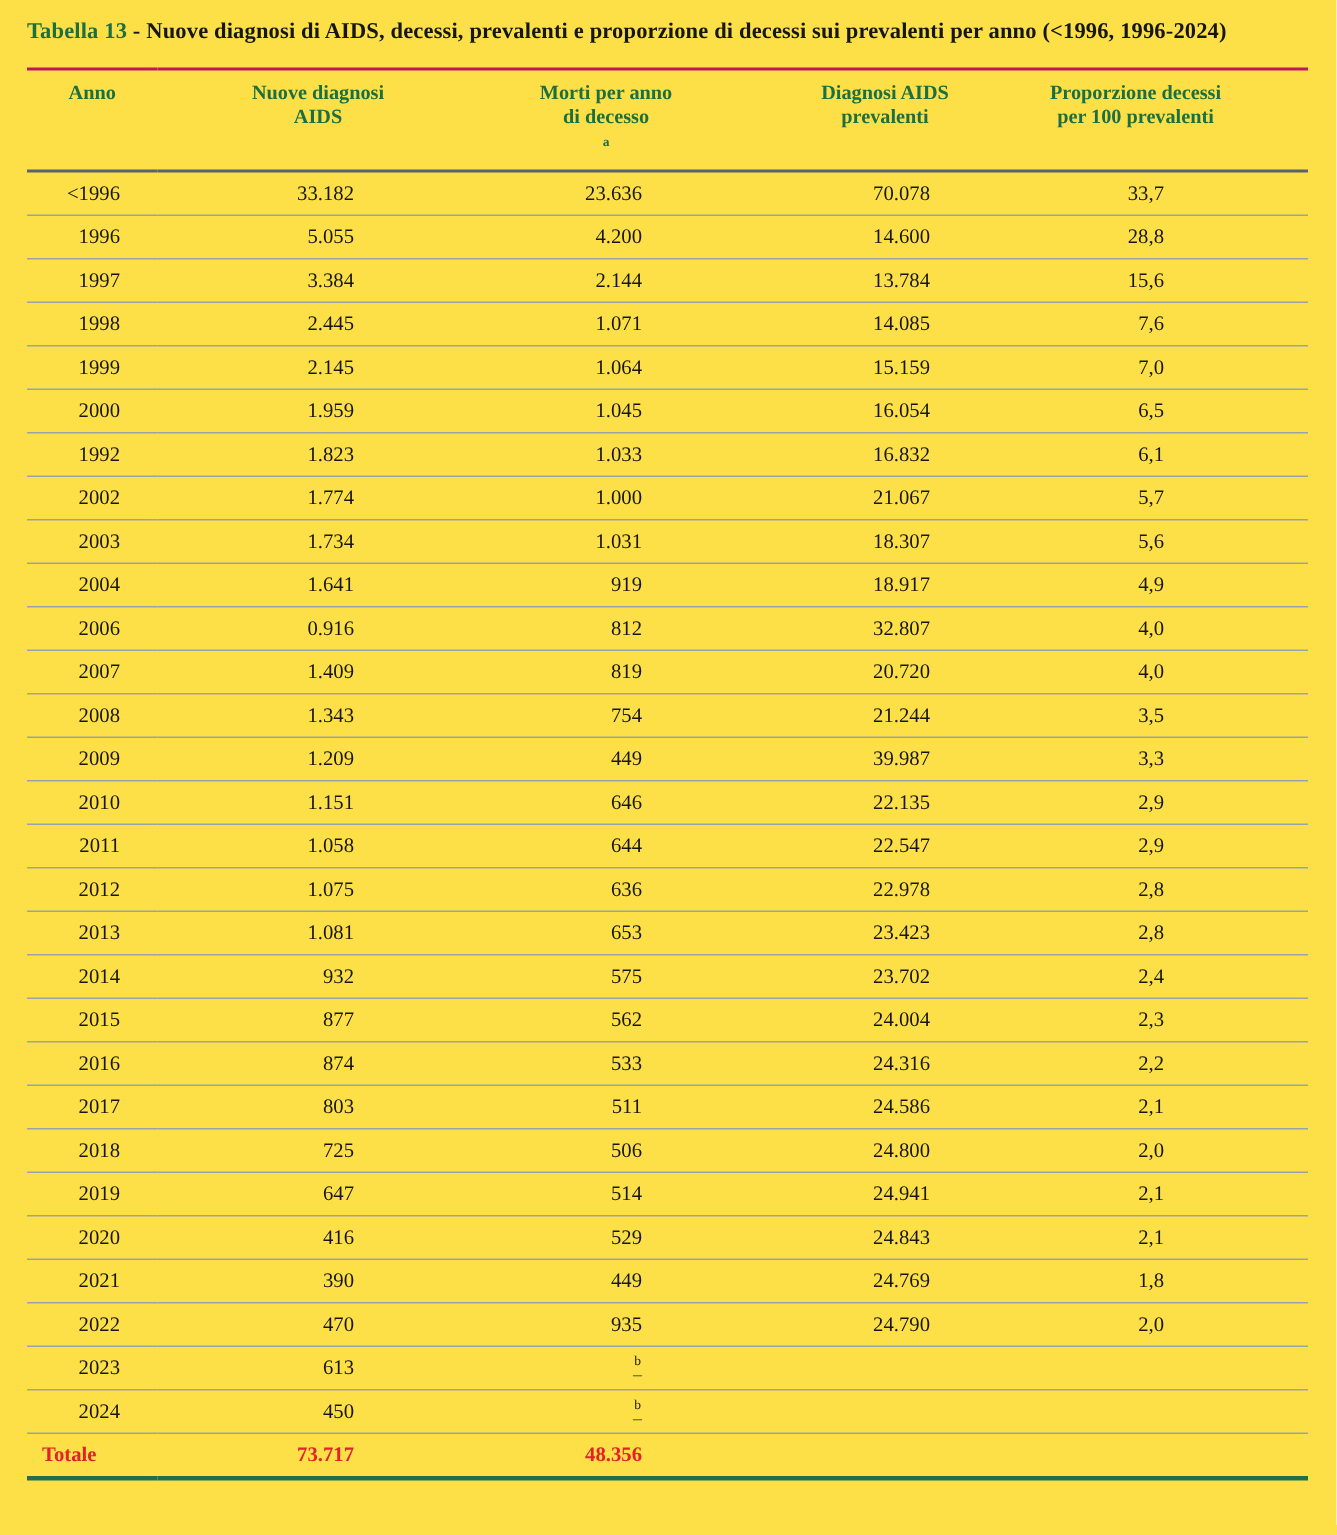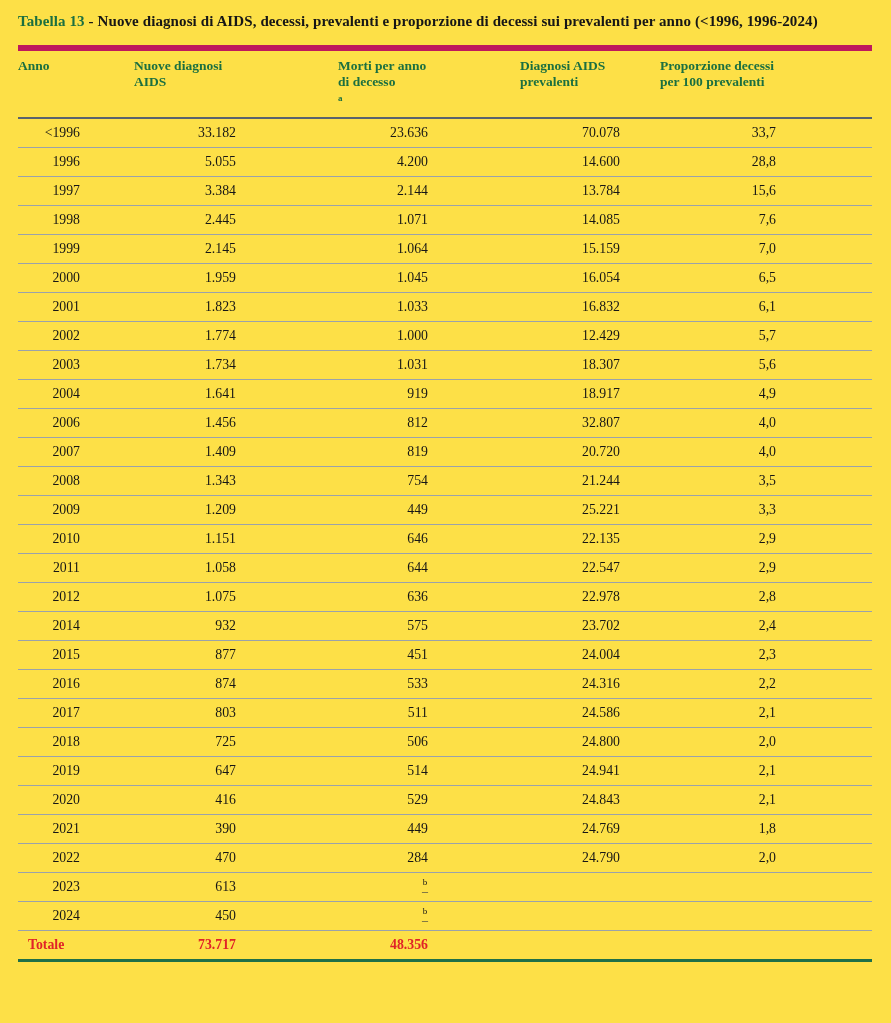--- a/index.html
+++ b/index.html
@@ -24,26 +24,26 @@
     width:854px;
     border-collapse:collapse;
     table-layout:fixed;
   }
   col.c1{width:87px;}
   col.c2{width:185px;}
   col.c3{width:180px;}
   col.c4{width:190px;}
   col.c5{width:212px;}
   thead th{
-    border-top:6px solid #be185d;
+    border-top:2px solid #be185d;
     border-bottom:2.5px solid #59636d;
     color:#1b6f40;
     font-size:13.5px;
     font-weight:700;
-    text-align:left;
+    text-align:center;
     vertical-align:top;
     padding:7px 0 6px 0;
     line-height:16px;
   }
   thead th span{display:block;}
   thead th:nth-child(2){padding-left:29px;}
   thead th:nth-child(3){padding-left:48px;}
   thead th:nth-child(4){padding-left:50px;}
   thead th:nth-child(5){padding-right:18px;}
   thead sup{font-size:9px;vertical-align:super;}
@@ -156,50 +156,50 @@
       <td>7,0</td>
     </tr>
         <tr>
       <td>2000</td>
       <td>1.959</td>
       <td>1.045</td>
       <td>16.054</td>
       <td>6,5</td>
     </tr>
         <tr>
-      <td>2001</td>
+      <td>1992</td>
       <td>1.823</td>
       <td>1.033</td>
       <td>16.832</td>
       <td>6,1</td>
     </tr>
         <tr>
       <td>2002</td>
       <td>1.774</td>
       <td>1.000</td>
-      <td>12.429</td>
+      <td>21.067</td>
       <td>5,7</td>
     </tr>
         <tr>
       <td>2003</td>
       <td>1.734</td>
       <td>1.031</td>
       <td>18.307</td>
       <td>5,6</td>
     </tr>
         <tr>
       <td>2004</td>
       <td>1.641</td>
       <td>919</td>
       <td>18.917</td>
       <td>4,9</td>
     </tr>
         <tr>
       <td>2006</td>
-      <td>1.456</td>
+      <td>0.916</td>
       <td>812</td>
       <td>32.807</td>
       <td>4,0</td>
     </tr>
         <tr>
       <td>2007</td>
       <td>1.409</td>
       <td>819</td>
       <td>20.720</td>
       <td>4,0</td>
@@ -208,21 +208,21 @@
       <td>2008</td>
       <td>1.343</td>
       <td>754</td>
       <td>21.244</td>
       <td>3,5</td>
     </tr>
         <tr>
       <td>2009</td>
       <td>1.209</td>
       <td>449</td>
-      <td>25.221</td>
+      <td>39.987</td>
       <td>3,3</td>
     </tr>
         <tr>
       <td>2010</td>
       <td>1.151</td>
       <td>646</td>
       <td>22.135</td>
       <td>2,9</td>
     </tr>
         <tr>
@@ -233,30 +233,37 @@
       <td>2,9</td>
     </tr>
         <tr>
       <td>2012</td>
       <td>1.075</td>
       <td>636</td>
       <td>22.978</td>
       <td>2,8</td>
     </tr>
         <tr>
+      <td>2013</td>
+      <td>1.081</td>
+      <td>653</td>
+      <td>23.423</td>
+      <td>2,8</td>
+    </tr>
+        <tr>
       <td>2014</td>
       <td>932</td>
       <td>575</td>
       <td>23.702</td>
       <td>2,4</td>
     </tr>
         <tr>
       <td>2015</td>
       <td>877</td>
-      <td>451</td>
+      <td>562</td>
       <td>24.004</td>
       <td>2,3</td>
     </tr>
         <tr>
       <td>2016</td>
       <td>874</td>
       <td>533</td>
       <td>24.316</td>
       <td>2,2</td>
     </tr>
@@ -291,21 +298,21 @@
         <tr>
       <td>2021</td>
       <td>390</td>
       <td>449</td>
       <td>24.769</td>
       <td>1,8</td>
     </tr>
         <tr>
       <td>2022</td>
       <td>470</td>
-      <td>284</td>
+      <td>935</td>
       <td>24.790</td>
       <td>2,0</td>
     </tr>
         <tr>
       <td>2023</td>
       <td>613</td>
       <td><span class="dash-stack">
               <sup>b</sup>
               <span class="dash">–</span>
             </span></td>

